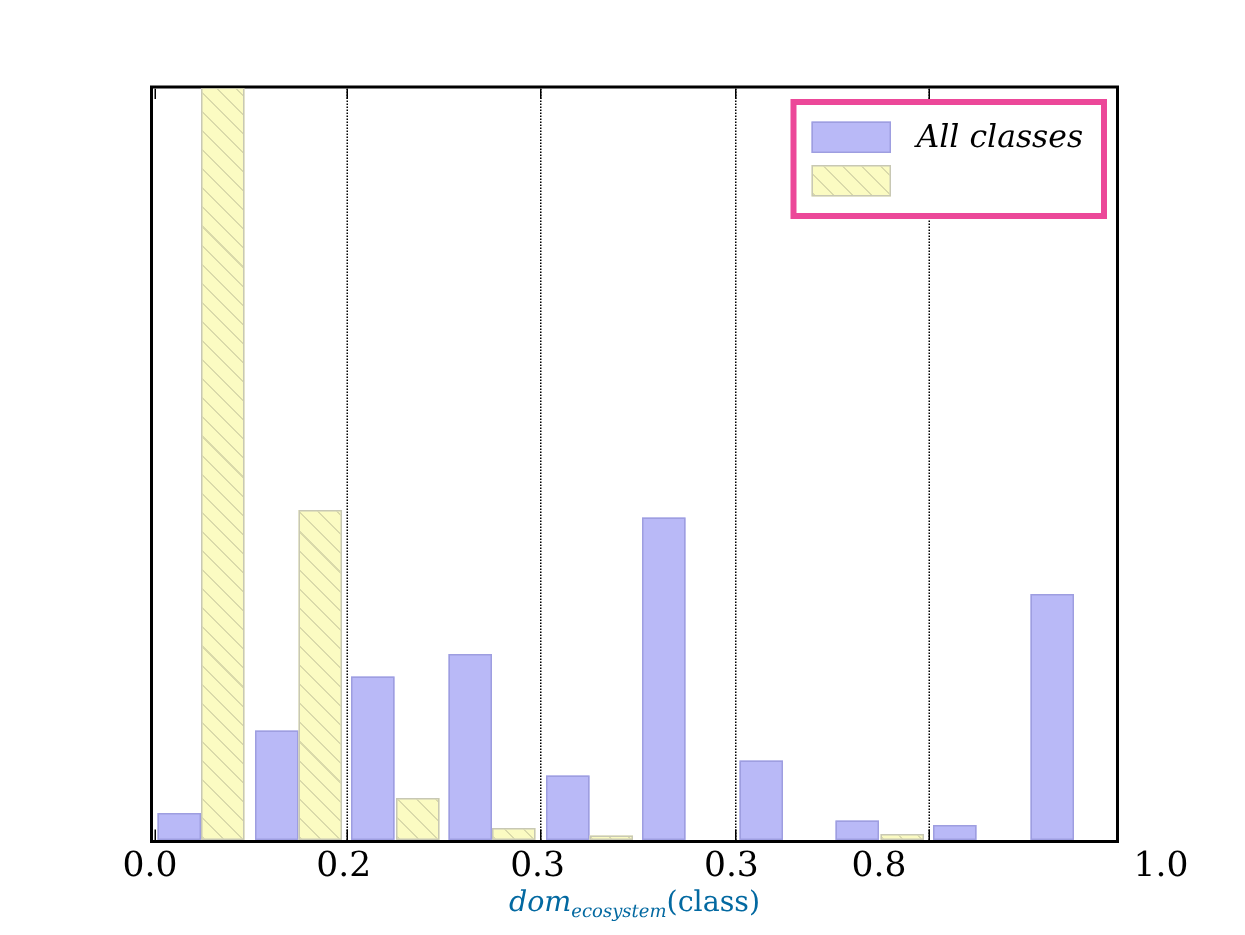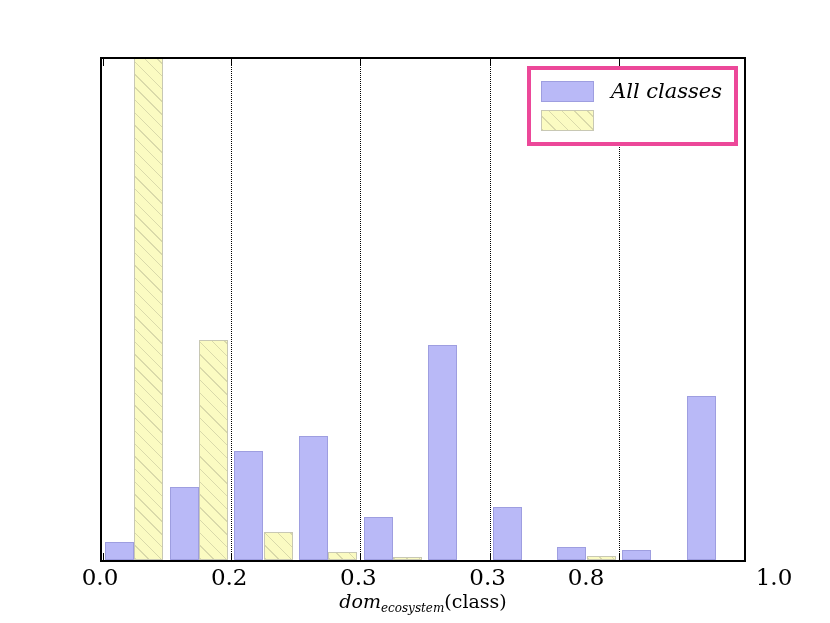--- a/index.html
+++ b/index.html
@@ -100,21 +100,21 @@
 
   
   #xaxis-title {
     position: absolute;
     top: 592px;
     left: 423px;
     transform: translateX(-50%);
     font-family: "DejaVu Serif", serif;
     font-style: italic;
     font-size: 19px;
-    color: #000000;
+    color: #0369a1;
     white-space: nowrap;
     line-height: 1;
   }
   #xaxis-title .sub {
     font-size: 12px;
     vertical-align: -4px;
     font-style: italic;
   }
   #xaxis-title .paren {
     font-style: normal;

